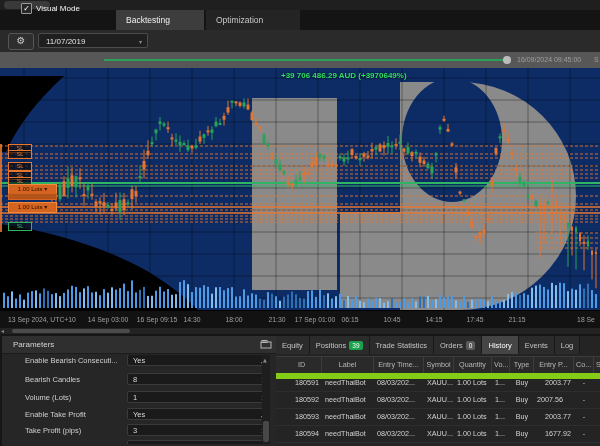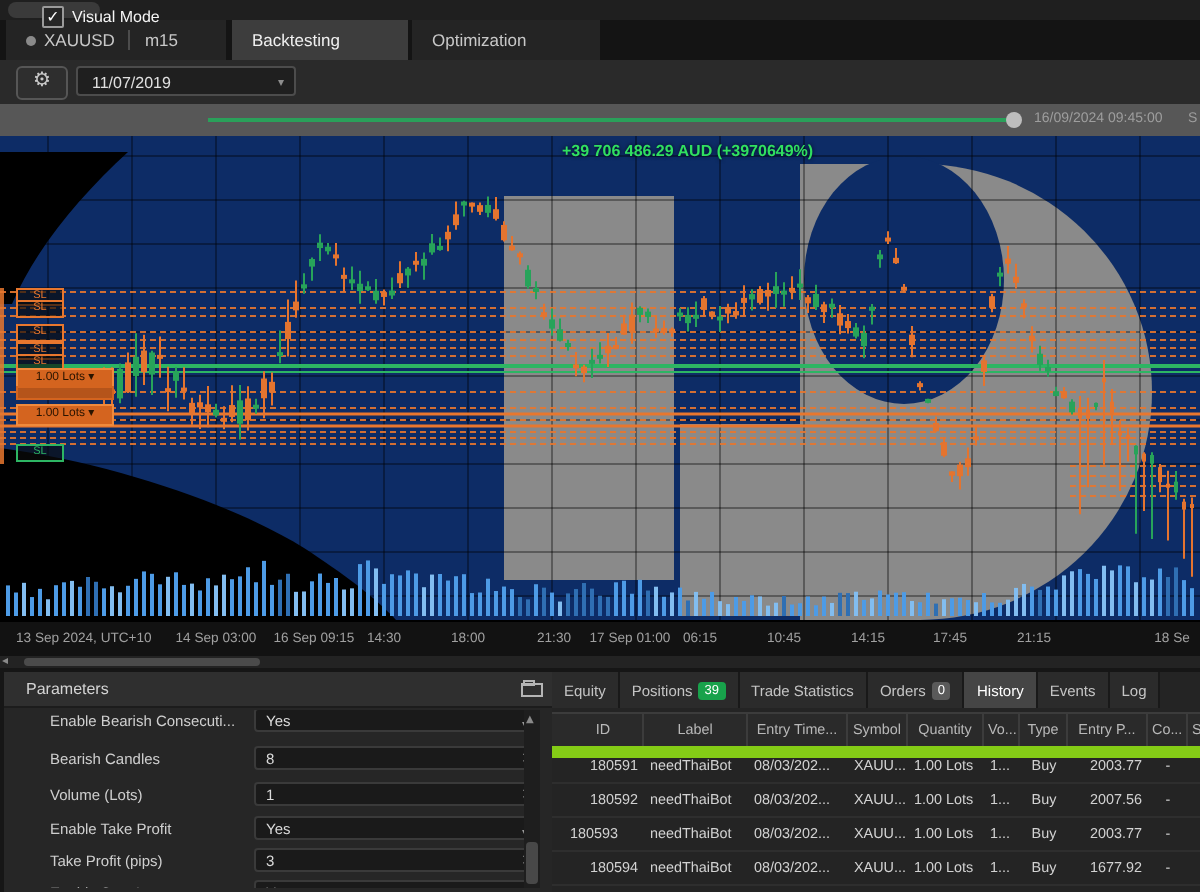--- a/index.html
+++ b/index.html
@@ -89,26 +89,20 @@
 </head>
 <body>
 
 <div class="screen">
 
   <div class="abs topstrip">
     <div class="pill"></div>
   </div>
 
   <div class="abs tabbar">
-    <div class="ttab" style="left:3px;width:110px;">
-      <span class="dot"></span>
-      <span>XAUUSD</span>
-      <span class="vsep"></span>
-      <span>m15</span>
-    </div>
     <div class="ttab active" style="left:116px;width:88px;">
       <span>Backtesting</span>
     </div>
     <div class="ttab" style="left:206px;width:94px;">
       <span>Optimization</span>
     </div>
   </div>
 
   <div class="abs toolbar">
     <div class="gearbtn glyph">⚙</div>
@@ -742,26 +736,26 @@
             <div class="tc" style="width: auto; flex: 1 1 0%; text-align: left;"></div>
           </div>
           <div class="trow" style="top: 55px;">
             <div class="tc" style="width: 40px; text-align: right; margin-left: 6px;">180592</div>
             <div class="tc" style="width: 52px; text-align: left;">needThaiBot</div>
             <div class="tc" style="width: 50px; text-align: left;">08/03/202...</div>
             <div class="tc" style="width: 30px; text-align: left;">XAUU...</div>
             <div class="tc" style="width: 38px; text-align: left;">1.00 Lots</div>
             <div class="tc" style="width: 18px; text-align: left;">1...</div>
             <div class="tc" style="width: 24px; text-align: center;">Buy</div>
-            <div class="tc" style="width: 40px; text-align: right;">2007.56</div>
+            <div class="tc" style="width: 40px; ">2007.56</div>
             <div class="tc" style="width: 20px; text-align: center;">-</div>
             <div class="tc" style="width: auto; flex: 1 1 0%; text-align: left;"></div>
           </div>
           <div class="trow" style="top: 72px;">
-            <div class="tc" style="width: 40px; text-align: left; margin-left: 6px;">180593</div>
+            <div class="tc" style="width: 40px; text-align: right; margin-left: 6px;">180593</div>
             <div class="tc" style="width: 52px; text-align: left;">needThaiBot</div>
             <div class="tc" style="width: 50px; text-align: left;">08/03/202...</div>
             <div class="tc" style="width: 30px; text-align: left;">XAUU...</div>
             <div class="tc" style="width: 38px; text-align: left;">1.00 Lots</div>
             <div class="tc" style="width: 18px; text-align: left;">1...</div>
             <div class="tc" style="width: 24px; text-align: center;">Buy</div>
             <div class="tc" style="width: 40px; text-align: right;">2003.77</div>
             <div class="tc" style="width: 20px; text-align: center;">-</div>
             <div class="tc" style="width: auto; flex: 1 1 0%; text-align: left;"></div>
           </div>

